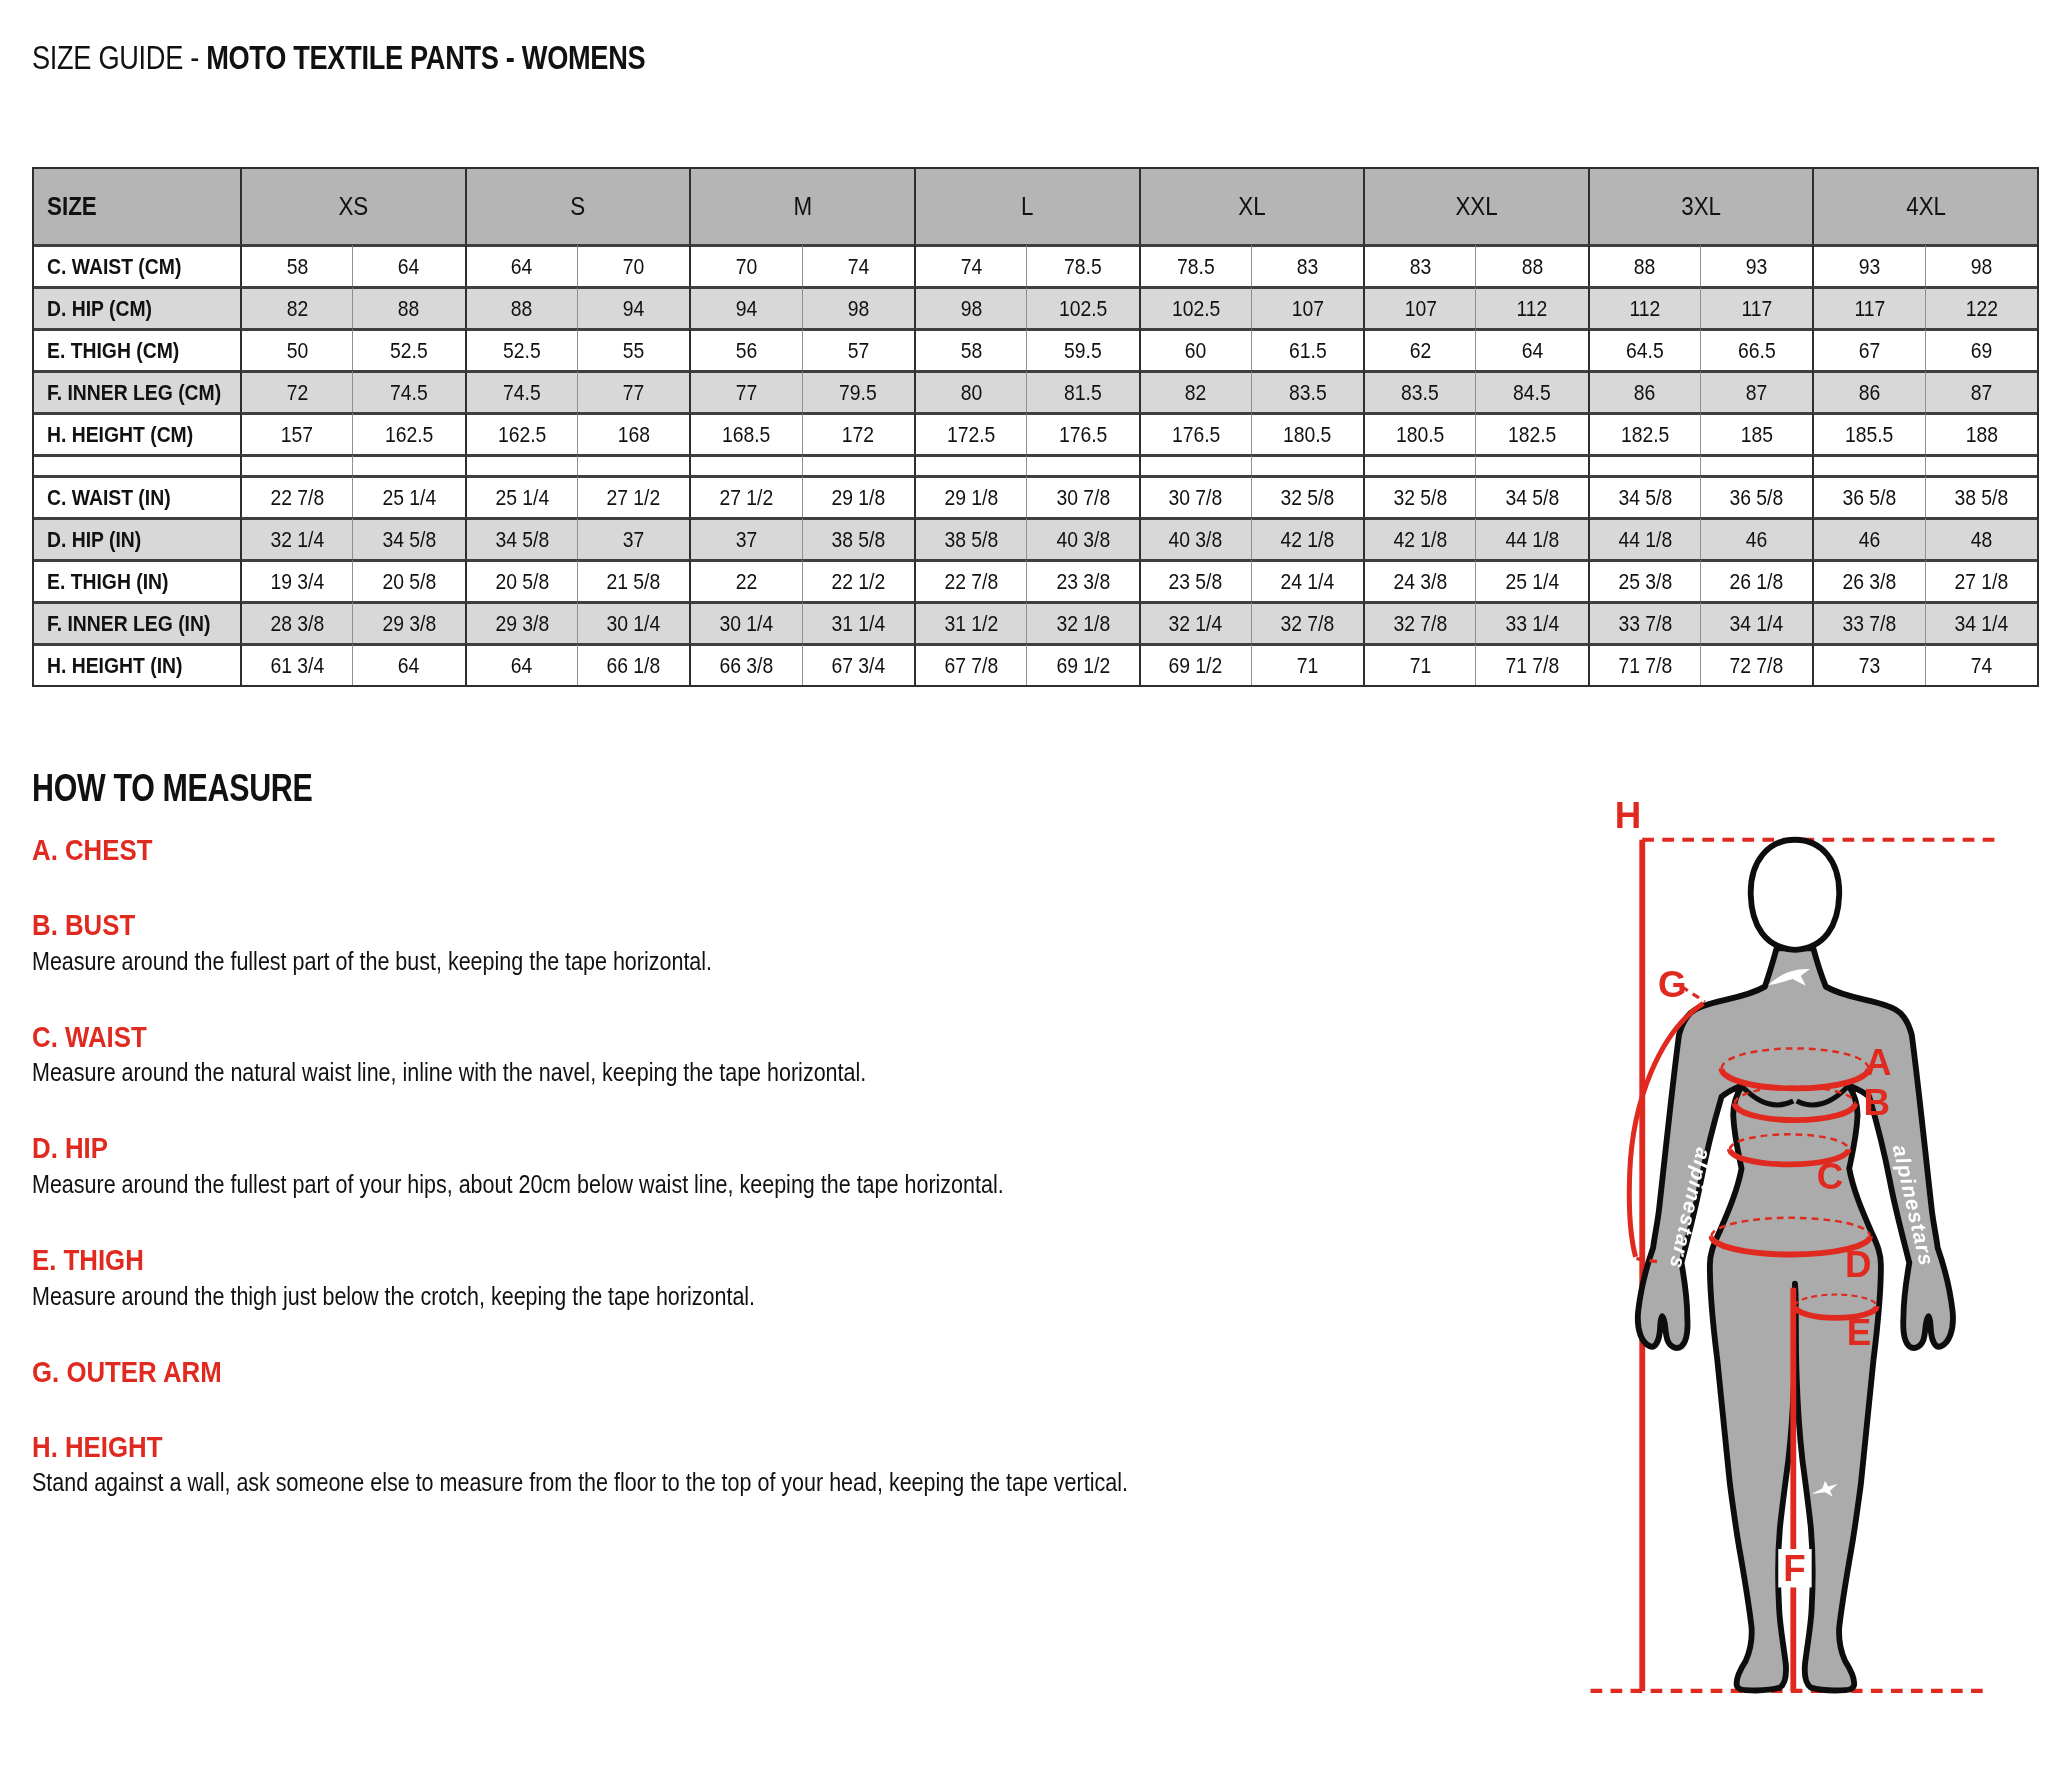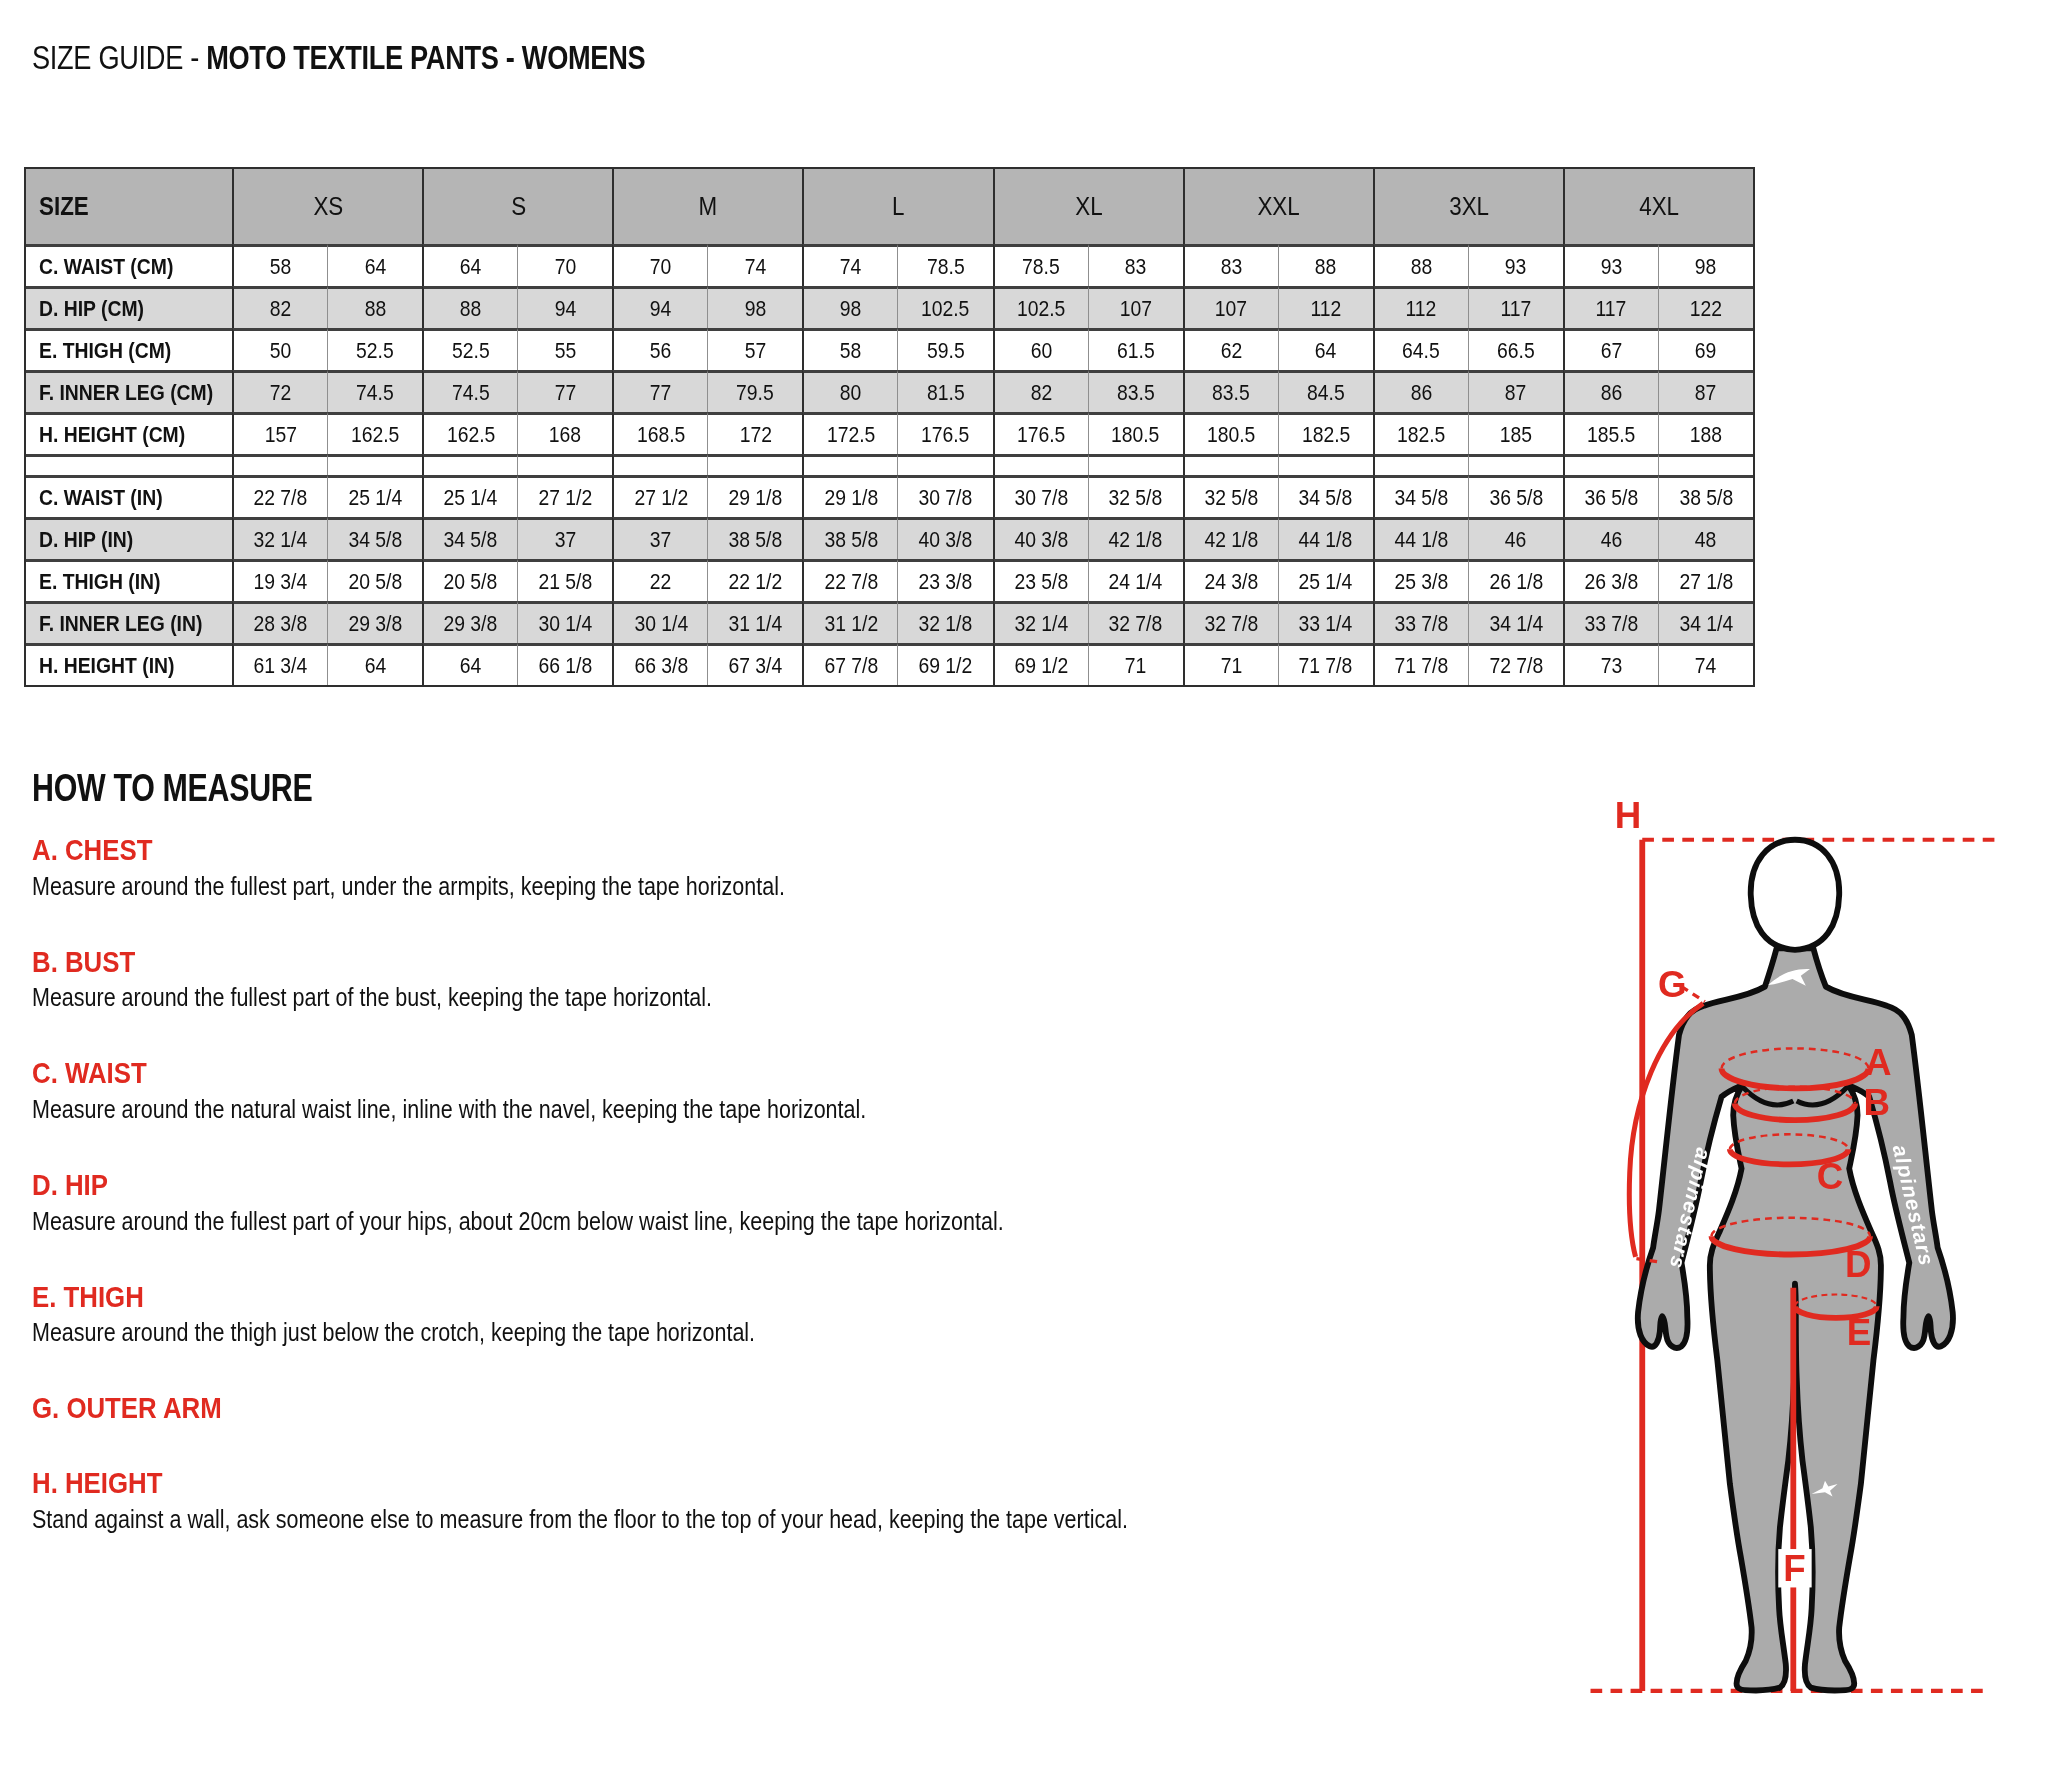--- a/index.html
+++ b/index.html
@@ -22,21 +22,21 @@
   .cond.center{transform-origin:center center;}
 
   
   .title{position:absolute;left:32px;top:38px;font-size:34px;letter-spacing:-0.4px;white-space:nowrap;}
   .title .wrap{display:inline-block;transform:scaleX(0.8);transform-origin:left center;}
   .t-reg{font-weight:400;}
   .t-bold{font-weight:700;}
 
   
   .size-table{
-    position:absolute;left:24px;top:167px;width:1731px;
+    position:absolute;left:32px;top:167px;width:2007px;
     display:grid;grid-template-columns:206px repeat(16,1fr);
     border:2.5px solid var(--border-dark);background:#fff;
   }
   .cell{
     display:flex;align-items:center;justify-content:center;
     height:42px;font-size:22.5px;border-top:3.3px solid var(--border-row);
     background:#fff;overflow:hidden;
   }
   .cell.head{height:75px;background:var(--header-gray);font-weight:400;font-size:26px;border-top:none;}
   .cell.size-h{grid-column:span 2;}
@@ -622,21 +622,20 @@
       <div class="cell vsep">
         <span class="cond center">74</span>
       </div>
     </div>
 
   <div class="htm">
     <h2><span class="cond">HOW TO MEASURE</span></h2>
     <div id="sections">
         <div class="sec">
           <div class="sec-h"><span class="cond">A. CHEST</span></div>
-          <div class="sec-t"><span class="cond">Measure around the fullest part, under the armpits, keeping the tape horizontal.</span></div>
         </div>
         <div class="sec">
           <div class="sec-h"><span class="cond">B. BUST</span></div>
           <div class="sec-t"><span class="cond">Measure around the fullest part of the bust, keeping the tape horizontal.</span></div>
         </div>
         <div class="sec">
           <div class="sec-h"><span class="cond">C. WAIST</span></div>
           <div class="sec-t"><span class="cond">Measure around the natural waist line, inline with the navel, keeping the tape horizontal.</span></div>
         </div>
         <div class="sec">

